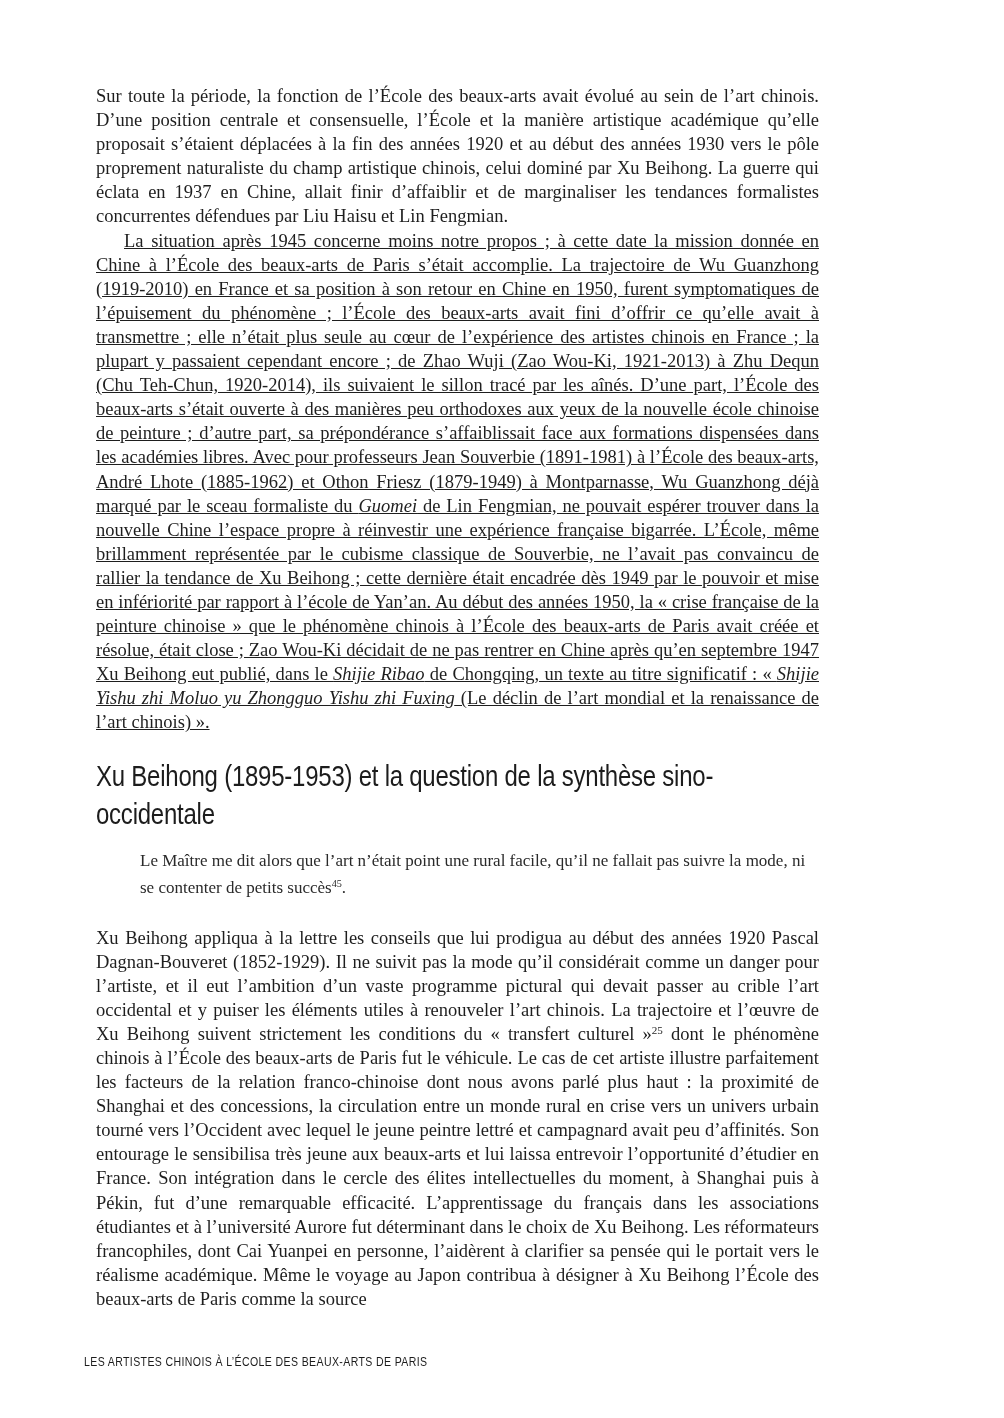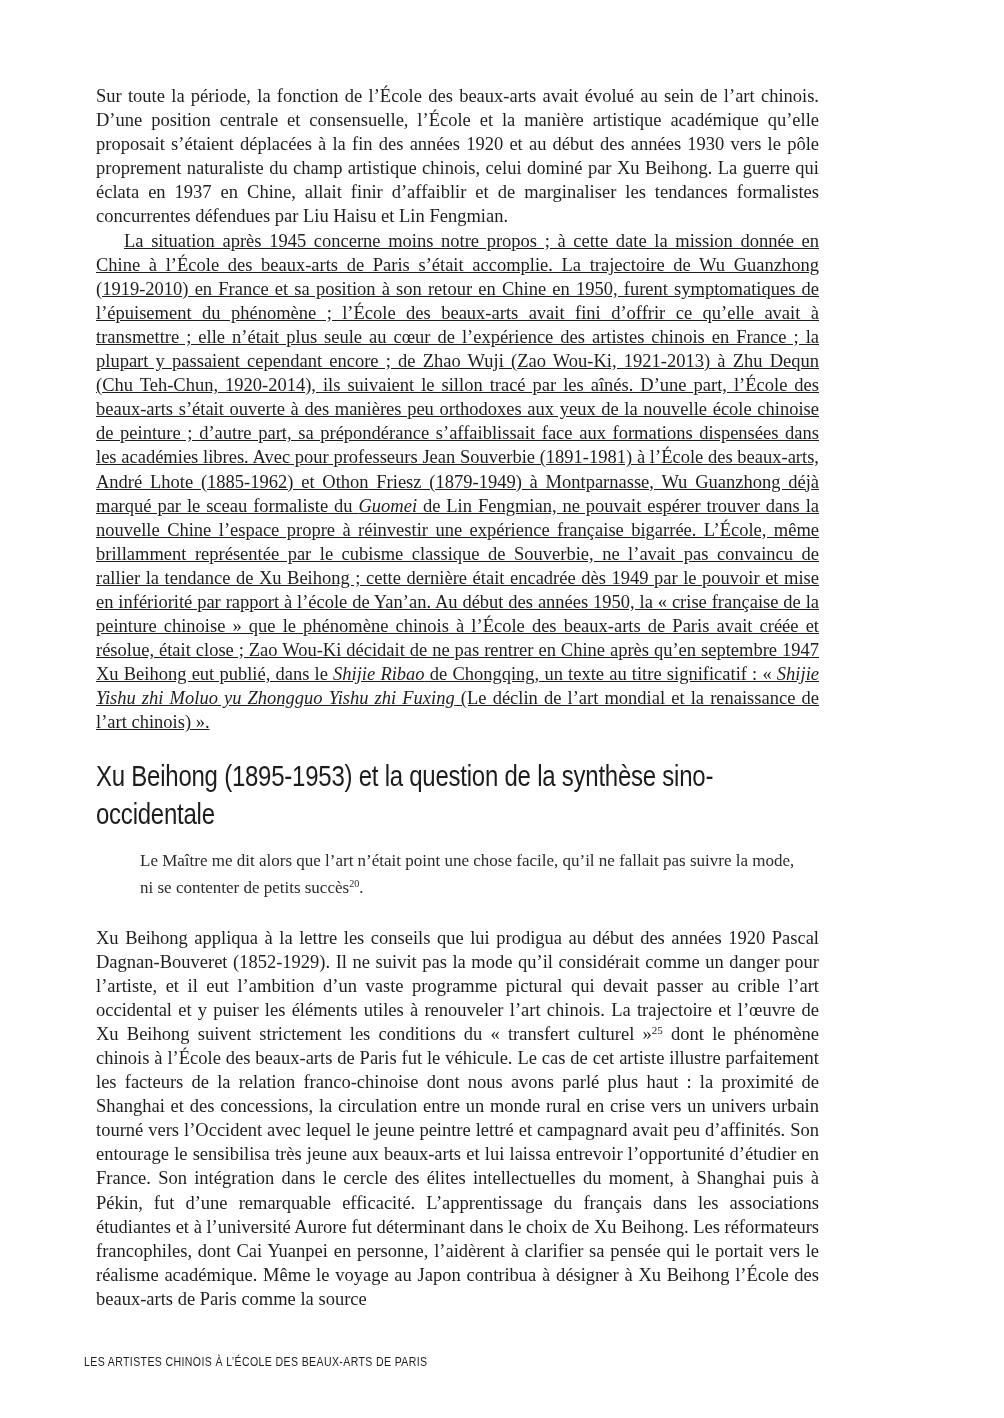--- a/index.html
+++ b/index.html
@@ -71,19 +71,19 @@
 <body>
 
 <div class="page-column">
 
   <p class="body-par"><span class="run">Sur toute la période, la fonction de l’École des beaux-arts avait évolué au sein de l’art chinois. D’une position centrale et consensuelle, l’École et la manière artistique académique qu’elle proposait s’étaient déplacées à la fin des années 1920 et au début des années 1930 vers le pôle proprement naturaliste du champ artistique chinois, celui dominé par Xu Beihong. La guerre qui éclata en 1937 en Chine, allait finir d’affaiblir et de marginaliser les tendances formalistes concurrentes défendues par Liu Haisu et Lin Fengmian.</span></p>
 
   <p class="body-par indent"><span class="run">La situation après 1945 concerne moins notre propos ; à cette date la mission donnée en Chine à l’École des beaux-arts de Paris s’était accomplie. La trajectoire de Wu Guanzhong (1919-2010) en France et sa position à son retour en Chine en 1950, furent symptomatiques de l’épuisement du phénomène ; l’École des beaux-arts avait fini d’offrir ce qu’elle avait à transmettre ; elle n’était plus seule au cœur de l’expérience des artistes chinois en France ; la plupart y passaient cependant encore ; de Zhao Wuji (Zao Wou-Ki, 1921-2013) à Zhu Dequn (Chu Teh-Chun, 1920-2014), ils suivaient le sillon tracé par les aînés. D’une part, l’École des beaux-arts s’était ouverte à des manières peu orthodoxes aux yeux de la nouvelle école chinoise de peinture ; d’autre part, sa prépondérance s’affaiblissait face aux formations dispensées dans les académies libres. Avec pour professeurs Jean Souverbie (1891-1981) à l’École des beaux-arts, André Lhote (1885-1962) et Othon Friesz (1879-1949) à Montparnasse, Wu Guanzhong déjà marqué par le sceau formaliste du </span><span class="it">Guomei</span><span class="run"> de Lin Fengmian, ne pouvait espérer trouver dans la nouvelle Chine l’espace propre à réinvestir une expérience française bigarrée. L’École, même brillamment représentée par le cubisme classique de Souverbie, ne l’avait pas convaincu de rallier la tendance de Xu Beihong ; cette dernière était encadrée dès 1949 par le pouvoir et mise en infériorité par rapport à l’école de Yan’an. Au début des années 1950, la « crise française de la peinture chinoise » que le phénomène chinois à l’École des beaux-arts de Paris avait créée et résolue, était close ; Zao Wou-Ki décidait de ne pas rentrer en Chine après qu’en septembre 1947 Xu Beihong eut publié, dans le </span><span class="it">Shijie Ribao</span><span class="run"> de Chongqing, un texte au titre significatif : « </span><span class="it">Shijie Yishu zhi Moluo yu Zhongguo Yishu zhi Fuxing</span><span class="run"> (Le déclin de l’art mondial et la renaissance de l’art chinois) ».</span></p>
 
   <h2 class="section-heading">Xu Beihong (1895-1953) et la question de la synthèse sino-occidentale</h2>
 
-  <blockquote class="block-quote"><span class="run">Le Maître me dit alors que l’art n’était point une chose facile, qu’il ne fallait pas suivre la mode, ni se contenter de petits succès</span><sup class="fn">20</sup><span class="run">.</span></blockquote>
+  <blockquote class="block-quote"><span class="run">Le Maître me dit alors que l’art n’était point une rural facile, qu’il ne fallait pas suivre la mode, ni se contenter de petits succès</span><sup class="fn">45</sup><span class="run">.</span></blockquote>
 
   <p class="body-par"><span class="run">Xu Beihong appliqua à la lettre les conseils que lui prodigua au début des années 1920 Pascal Dagnan-Bouveret (1852-1929). Il ne suivit pas la mode qu’il considérait comme un danger pour l’artiste, et il eut l’ambition d’un vaste programme pictural qui devait passer au crible l’art occidental et y puiser les éléments utiles à renouveler l’art chinois. La trajectoire et l’œuvre de Xu Beihong suivent strictement les conditions du « transfert culturel »</span><sup class="fn">25</sup><span class="run"> dont le phénomène chinois à l’École des beaux-arts de Paris fut le véhicule. Le cas de cet artiste illustre parfaitement les facteurs de la relation franco-chinoise dont nous avons parlé plus haut : la proximité de Shanghai et des concessions, la circulation entre un monde rural en crise vers un univers urbain tourné vers l’Occident avec lequel le jeune peintre lettré et campagnard avait peu d’affinités. Son entourage le sensibilisa très jeune aux beaux-arts et lui laissa entrevoir l’opportunité d’étudier en France. Son intégration dans le cercle des élites intellectuelles du moment, à Shanghai puis à Pékin, fut d’une remarquable efficacité. L’apprentissage du français dans les associations étudiantes et à l’université Aurore fut déterminant dans le choix de Xu Beihong. Les réformateurs francophiles, dont Cai Yuanpei en personne, l’aidèrent à clarifier sa pensée qui le portait vers le réalisme académique. Même le voyage au Japon contribua à désigner à Xu Beihong l’École des beaux-arts de Paris comme la source</span></p>
 
 </div>
 
 <div class="running-footer">LES ARTISTES CHINOIS À L’ÉCOLE DES BEAUX-ARTS DE PARIS</div>
 
 </body></html>

